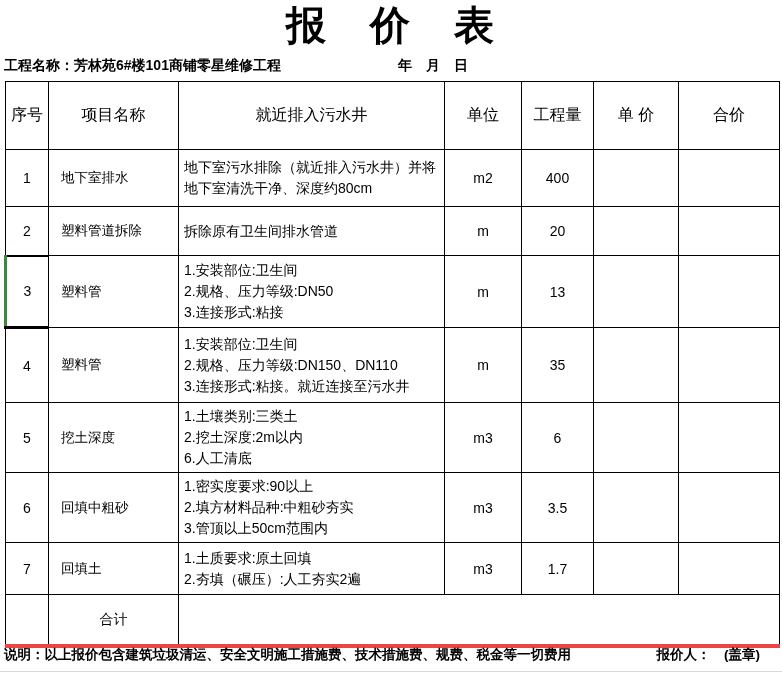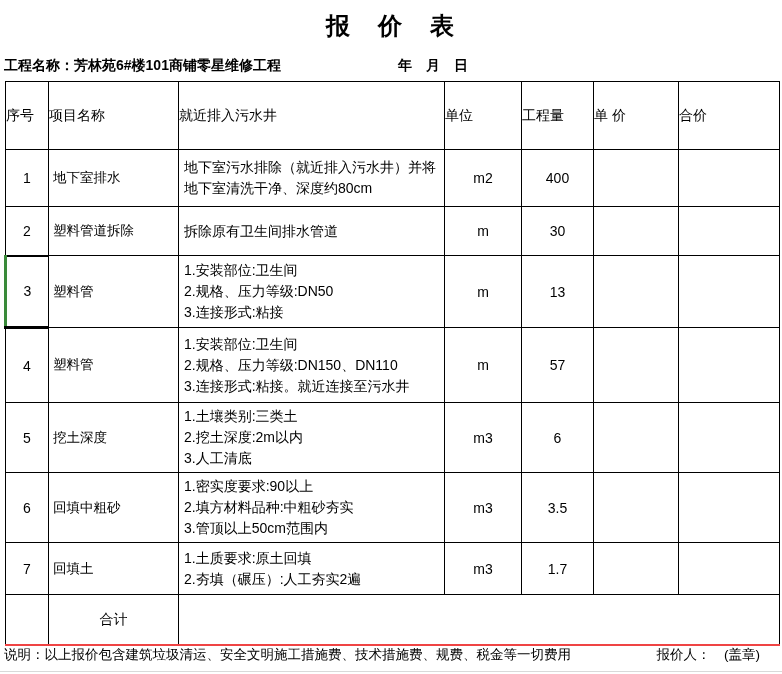--- a/index.html
+++ b/index.html
@@ -8,41 +8,41 @@
     width:782px;height:674px;
     background:#ffffff;
     font-family:"Liberation Sans","DejaVu Sans",sans-serif;
     color:#000;
     overflow:hidden;
   }
   .title{
     position:absolute;top:6px;left:0;width:100%;
     text-align:center;
     font-family:"Liberation Serif","DejaVu Serif",serif;
-    font-weight:bold;font-size:24px;line-height:40px;
+    font-weight:bold;font-size:40px;line-height:40px;
     letter-spacing:2px;
   }
   .subhead{position:absolute;top:57px;left:4px;right:0;height:22px;font-size:14px;font-weight:bold;}
   .project-name{position:absolute;left:0;top:0;white-space:pre;}
   .date-line{position:absolute;left:394px;top:0;white-space:pre;font-family:Liberation Serif, serif;}
   table.quote{
     position:absolute;left:4px;top:81px;
     width:774px;
     border-collapse:collapse;table-layout:fixed;
     font-size:13.5px;
   }
   td,th{border:1px solid #000;padding:0;overflow:hidden;vertical-align:middle;font-weight:normal;}
-  thead th{height:67px;text-align:left;font-size:14px;}
+  thead th{height:67px;text-align:center;font-size:16px;}
   .c-center{text-align:center;font-size:14px;}
-  .c-name{text-align:left;padding-left:4px;}
+  .c-name{text-align:left;padding-left:12px;}
   .c-desc{text-align:left;padding:3px 4px 3px 5px;white-space:pre-line;line-height:21px;font-size:14px;}
-  tfoot td{height:49px;border-bottom:2px solid #ef4444;}
+  tfoot td{height:49px;border-bottom:4px solid #ef4444;}
   .total-label{text-align:center;font-size:14px;}
   .sel{border-left:3px solid #3a8a3a;border-top:2px solid #000;border-bottom:3px solid #000;}
-  .footer{position:absolute;top:646px;left:4px;right:6px;height:20px;font-size:13.5px;font-weight:normal;text-align:right;}
+  .footer{position:absolute;top:646px;left:4px;right:6px;height:20px;font-size:13.5px;font-weight:bold;text-align:right;}
   .footer-note{position:absolute;left:0;top:0;white-space:pre;}
   .footer-quoter{position:absolute;right:16px;top:0;white-space:pre;}
   .bottom-gridline{position:absolute;left:0;right:0;top:671px;height:1px;background:#d9d9d9;}
 </style>
 </head>
 <body>
 
 <div id="page">
 
   <div class="title">报　价　表</div>
@@ -81,21 +81,21 @@
           <td class="c-center">m2</td>
           <td class="c-center">400</td>
           <td class="c-center"></td>
           <td class="c-center"></td>
         </tr>
         <tr style="height: 49px;">
           <td class="c-center">2</td>
           <td class="c-name">塑料管道拆除</td>
           <td class="c-desc">拆除原有卫生间排水管道</td>
           <td class="c-center">m</td>
-          <td class="c-center">30</td>
+          <td class="c-center">20</td>
           <td class="c-center"></td>
           <td class="c-center"></td>
         </tr>
         <tr style="height: 72px;">
           <td class="c-center sel" style="border-left-color: rgb(58, 138, 58);">3</td>
           <td class="c-name">塑料管</td>
           <td class="c-desc">1.安装部位:卫生间
 2.规格、压力等级:DN50
 3.连接形式:粘接</td>
           <td class="c-center">m</td>
@@ -103,30 +103,30 @@
           <td class="c-center"></td>
           <td class="c-center"></td>
         </tr>
         <tr style="height: 75px;">
           <td class="c-center">4</td>
           <td class="c-name">塑料管</td>
           <td class="c-desc">1.安装部位:卫生间
 2.规格、压力等级:DN150、DN110
 3.连接形式:粘接。就近连接至污水井</td>
           <td class="c-center">m</td>
-          <td class="c-center">57</td>
+          <td class="c-center">35</td>
           <td class="c-center"></td>
           <td class="c-center"></td>
         </tr>
         <tr style="height: 64px;">
           <td class="c-center">5</td>
           <td class="c-name">挖土深度</td>
           <td class="c-desc">1.土壤类别:三类土
 2.挖土深度:2m以内
-3.人工清底</td>
+6.人工清底</td>
           <td class="c-center">m3</td>
           <td class="c-center">6</td>
           <td class="c-center"></td>
           <td class="c-center"></td>
         </tr>
         <tr style="height: 68px;">
           <td class="c-center">6</td>
           <td class="c-name">回填中粗砂</td>
           <td class="c-desc">1.密实度要求:90以上
 2.填方材料品种:中粗砂夯实

